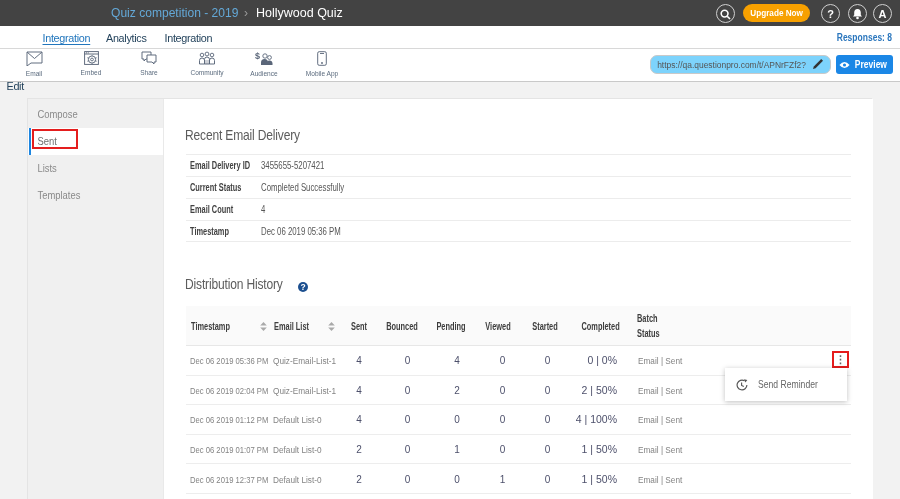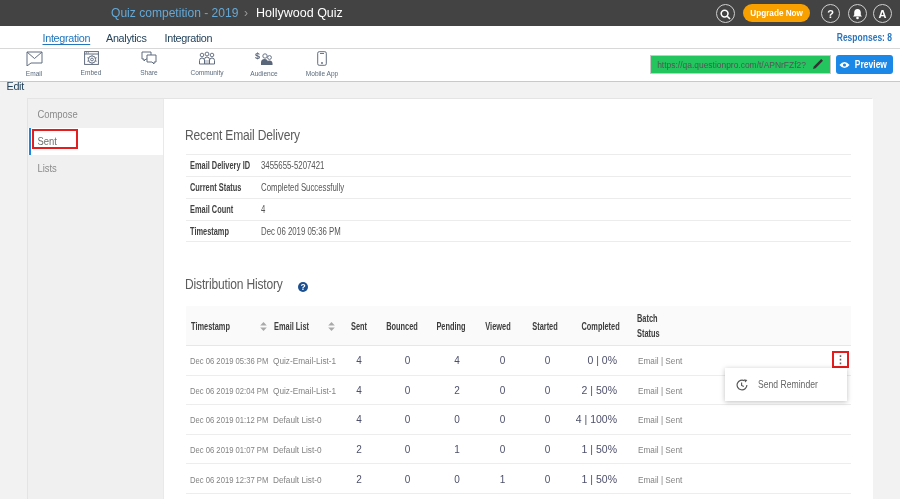--- a/index.html
+++ b/index.html
@@ -20,21 +20,21 @@
 
 #tabbar { position:absolute; left:0; top:26px; width:900px; height:23px; background:#fff; border-bottom:1px solid #d8d8d8; }
 .tab { position:absolute; top:0; height:22px; line-height:24px; font-size:10.8px; letter-spacing:-0.3px; color:#24435c; }
 #resp { position:absolute; right:8px; top:0; height:22px; line-height:24px; font-size:10px; color:#2a76bd; font-weight:bold; transform:scaleX(0.85); transform-origin:100% 50%; }
 
 
 #toolbar { position:absolute; left:0; top:49px; width:900px; height:33px; background:#fff; border-bottom:1px solid #c9c9c9; }
 .tool { position:absolute; top:2px; width:60px; text-align:center; }
 .tool svg { display:block; margin:0 auto; }
 .tool .lbl { display:block; margin-top:2.5px; font-size:8px; color:#5b6b7e; transform:scaleX(0.82); }
-#urlbox { position:absolute; left:650px; top:6px; width:181px; height:19px; border:1px solid #c9c9c9; border-radius:0; background:#22c55e; font-size:9.6px; color:#555; line-height:17px; white-space:nowrap; overflow:hidden; }
+#urlbox { position:absolute; left:650px; top:6px; width:181px; height:19px; border:1px solid #c9c9c9; border-radius:7px; background:#7dd3fc; font-size:9.6px; color:#555; line-height:17px; white-space:nowrap; overflow:hidden; }
 #urlbox span { display:inline-block; padding-left:7px; transform:scaleX(0.88); transform-origin:0 50%; }
 #pencil { position:absolute; left:812px; top:9px; }
 #preview { position:absolute; left:836px; top:6px; width:57px; height:19px; background:#1b87e6; border-radius:3px; color:#fff; font-size:10px; font-weight:bold; text-align:center; line-height:19px; }
 #preview .pv { display:inline-block; transform:scaleX(0.85); }
 
 
 #card { position:absolute; left:27px; top:98px; width:845px; height:401px; background:#fff; border:1px solid #e4e4e4; border-bottom:none; }
 #sidebar { position:absolute; left:0; top:0; width:136px; height:400px; background:#f0f0f0; padding-top:2px; border-right:1px solid #e9e9e9; }
 .sbitem { position:relative; height:26.5px; line-height:26.5px; font-size:11.5px; color:#8a8a8a; }
 .sbitem .tx { display:inline-block; padding-left:11.5px; transform:scaleX(0.82); transform-origin:0 50%; }
@@ -177,20 +177,21 @@
       <circle cx="6" cy="4" r="1.7" fill="#1b87e6"></circle>
     </svg><span class="pv">Preview</span>
   </div>
 </div>
 
 <div id="card">
   <div id="sidebar">
     <div class="sbitem"><span class="tx">Compose</span></div>
     <div class="sbitem active"><span class="bluebar"></span><span class="tx">Sent</span><span id="redbox-sent"></span></div>
     <div class="sbitem"><span class="tx">Lists</span></div>
+    <div class="sbitem"><span class="tx">Templates</span></div>
   </div>
   <div id="content">
     <h2 class="sect" style="left:20px; top:28px;">Recent Email Delivery</h2>
     <div id="kv">
       <div class="kvrow">
           <span class="kvlabel">Email Delivery ID</span>
           <span class="kvval">3455655-5207421</span>
         </div>
       <div class="kvrow">
           <span class="kvlabel">Current Status</span>

